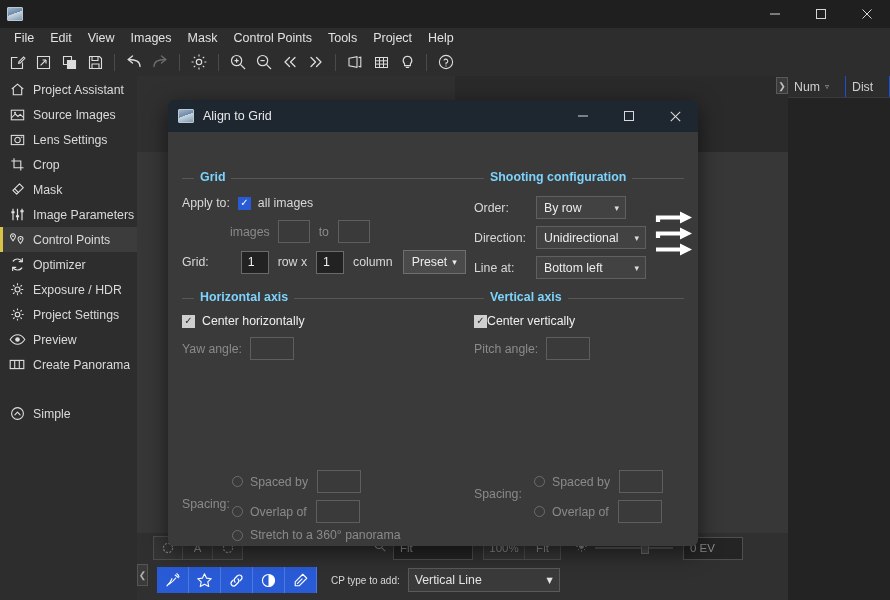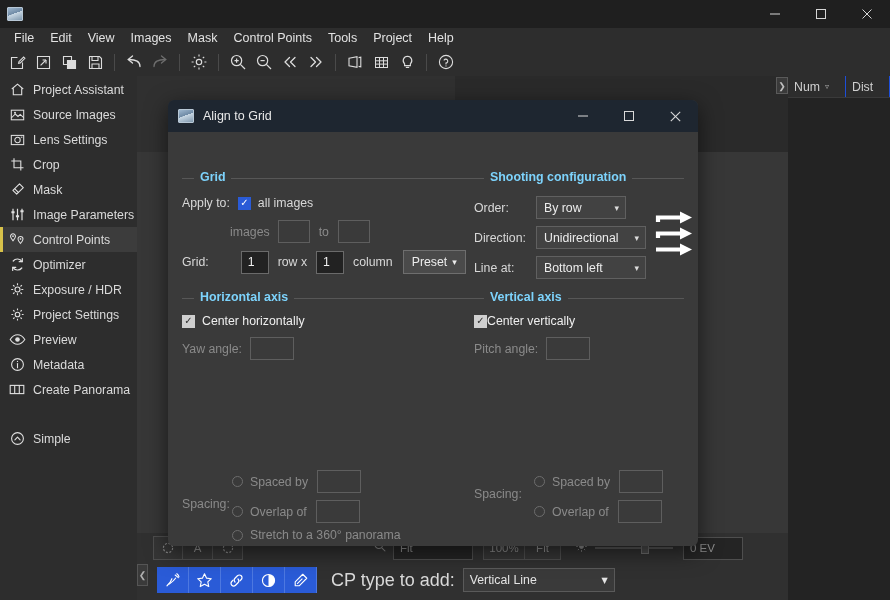--- a/index.html
+++ b/index.html
@@ -177,21 +177,21 @@
     display: flex; align-items: center;
   }
   .cp-tool {
     width: 32px; height: 26px;
     background: #2a5bd7;
     border-right: 1px solid #4d78e0;
     display: flex; align-items: center; justify-content: center;
     color: #ffffff;
   }
   .cp-tool:last-child { border-right: none; }
-  .cp-label { color: #d9d9d9; font-size: 18px; margin-left: 14px; }
+  .cp-label { color: #d9d9d9; font-size: 10px; margin-left: 14px; }
   .cp-select {
     margin-left: 8px;
     width: 152px; height: 24px;
     background: #3a3a3a; border: 1px solid #5a5a5a;
     color: #e4e4e4; font-size: 12.3px;
     display: flex; align-items: center; padding: 0 6px;
     justify-content: space-between;
   }
 
   
@@ -578,30 +578,20 @@
       <div class="side-item">
         <span class="si-icon">
           <svg width="17" height="13" viewBox="0 0 17 13" fill="none" stroke="currentColor" stroke-width="1.1">
             <path d="M1.2 6.5 C3.6 2.8 6 1.8 8.5 1.8 S13.4 2.8 15.8 6.5 C13.4 10.2 11 11.2 8.5 11.2 S3.6 10.2 1.2 6.5Z"></path>
             <circle cx="8.5" cy="6.5" r="2.3" fill="currentColor" stroke="none"></circle>
           </svg>
         </span>
         <span>Preview</span>
       </div>
 
-      <div class="side-item">
-        <span class="si-icon">
-          <svg width="15" height="15" viewBox="0 0 15 15" fill="none" stroke="currentColor" stroke-width="1.1">
-            <circle cx="7.5" cy="7.5" r="5.9"></circle>
-            <path d="M7.5 6.6v4.2" stroke-linecap="round"></path>
-            <circle cx="7.5" cy="4.4" r="0.65" fill="currentColor" stroke="none"></circle>
-          </svg>
-        </span>
-        <span>Metadata</span>
-      </div>
 
       <div class="side-item">
         <span class="si-icon">
           <svg width="16" height="13" viewBox="0 0 16 13" fill="none" stroke="currentColor" stroke-width="1.1">
             <rect x="1.2" y="2.4" width="13.6" height="8.2"></rect>
             <path d="M5.7 2.4v8.2M10.3 2.4v8.2"></path>
           </svg>
         </span>
         <span>Create Panorama</span>
       </div>

